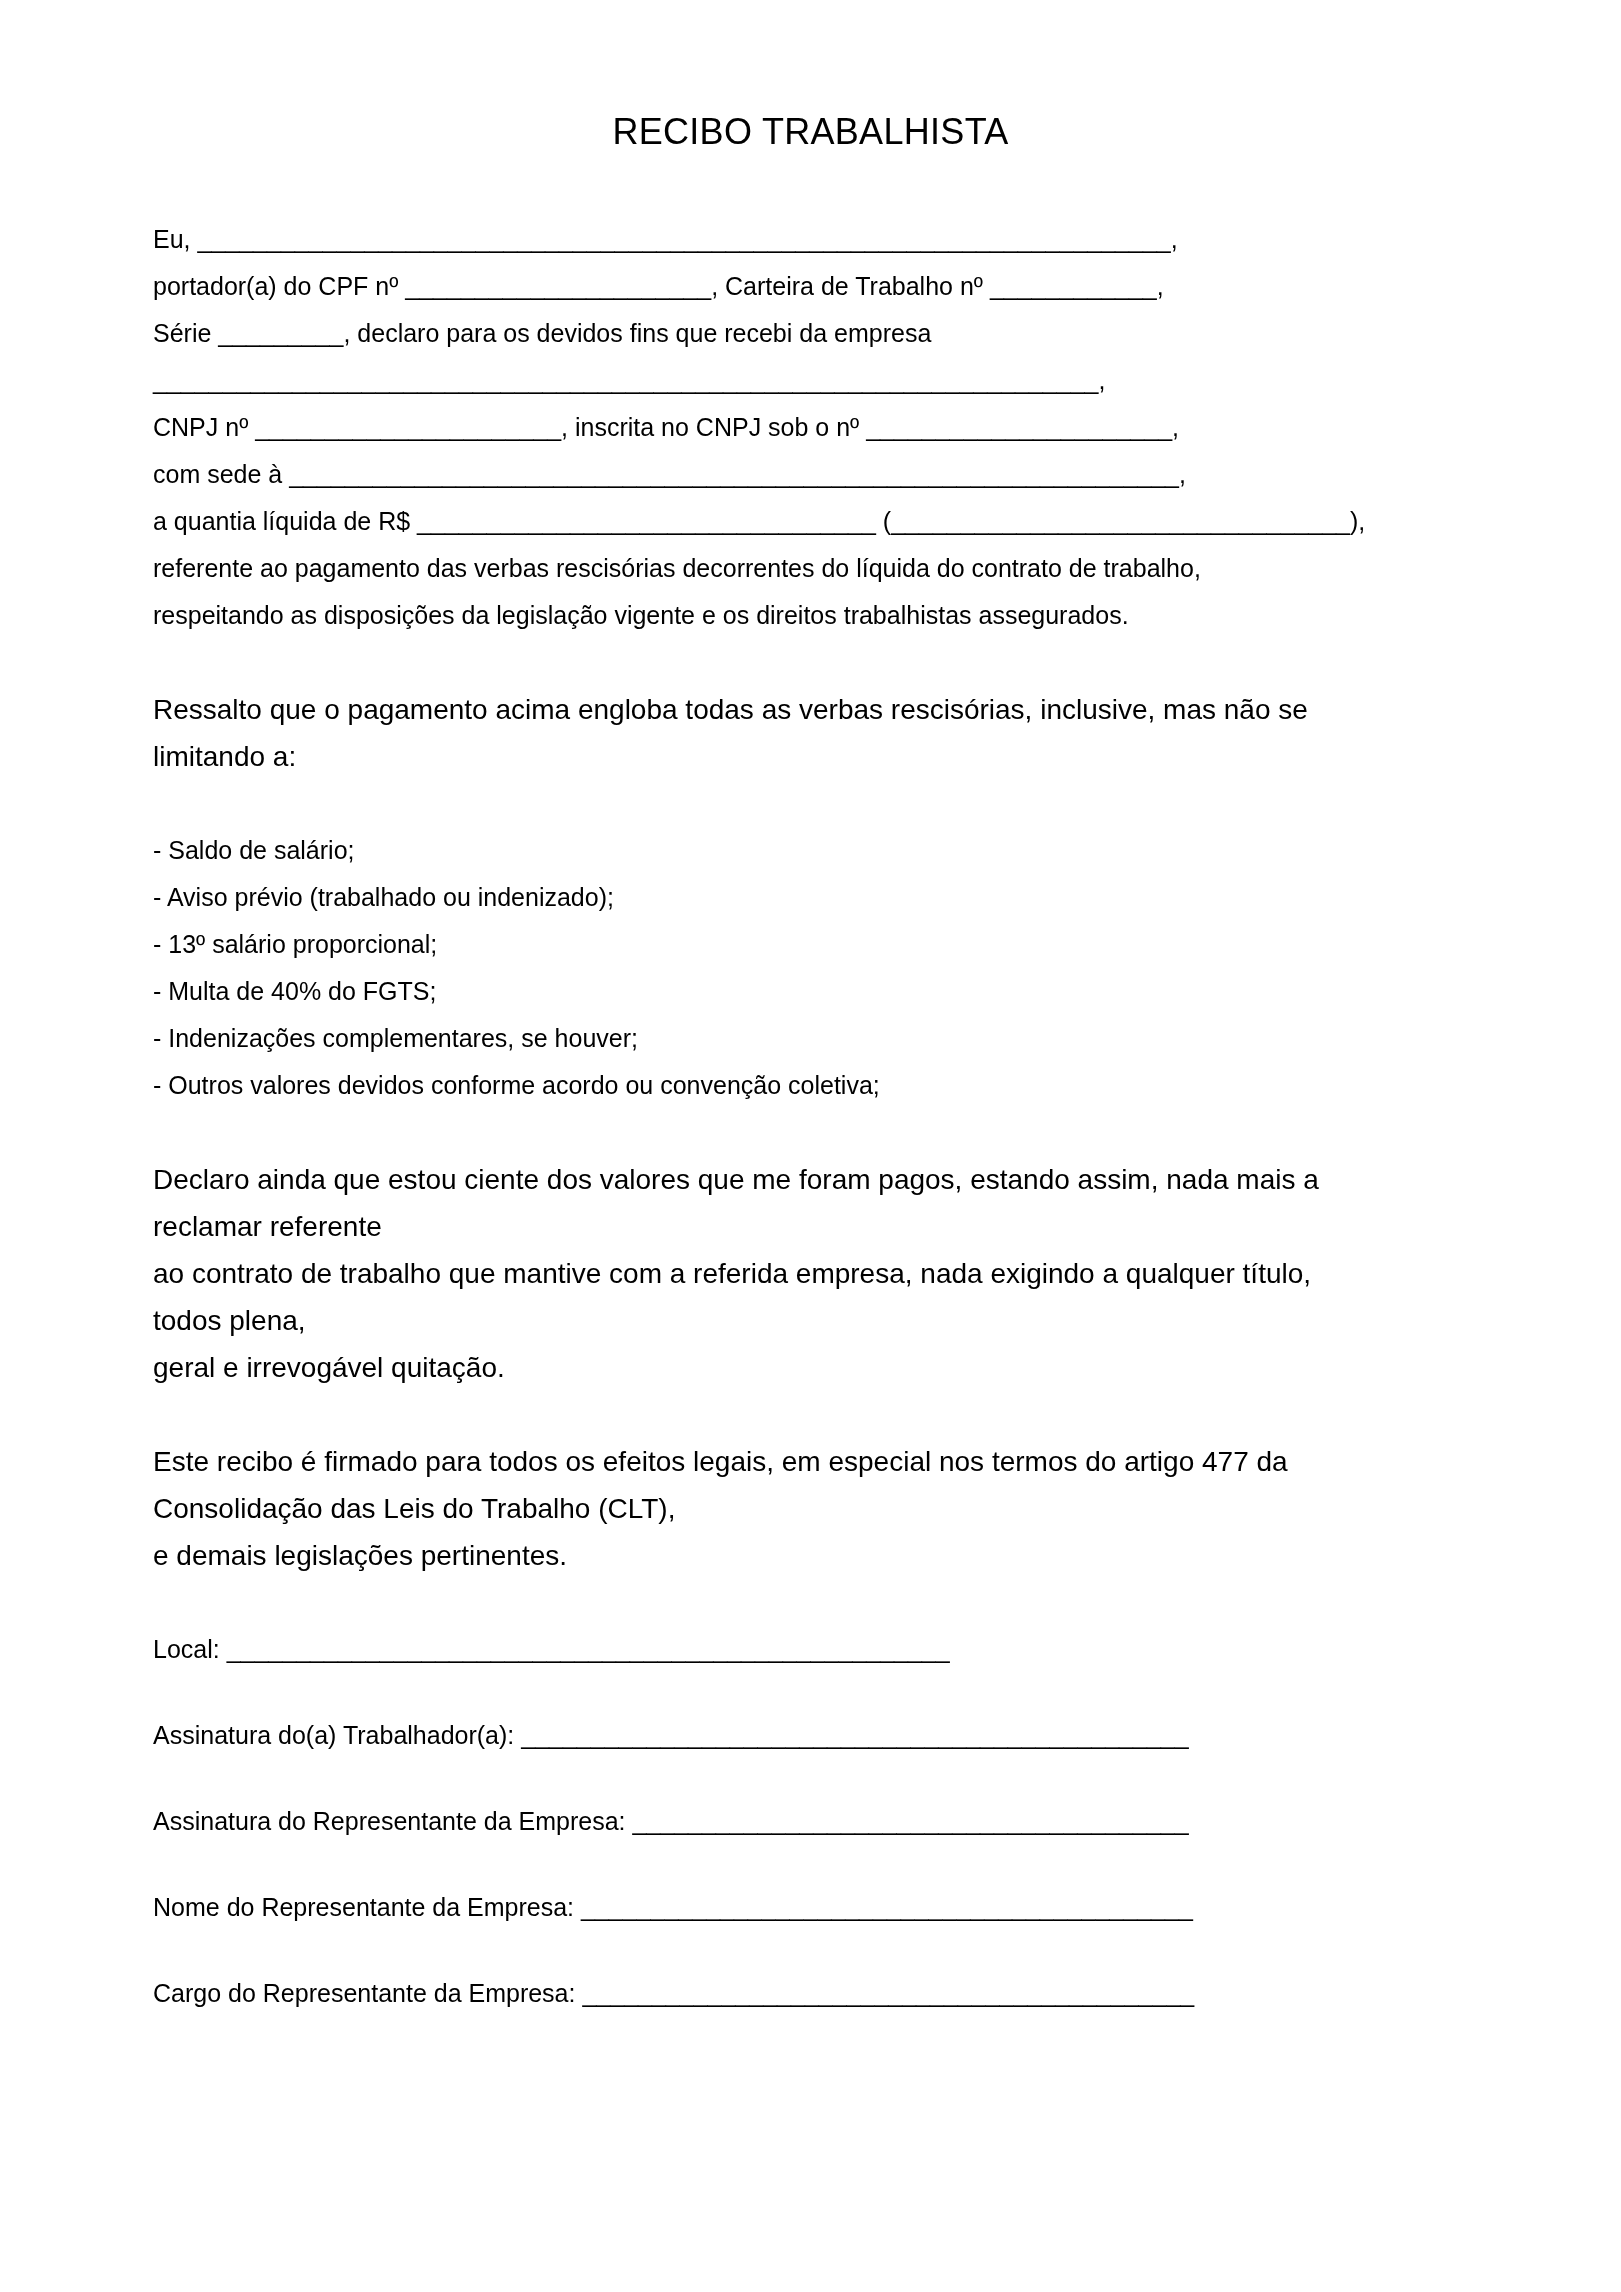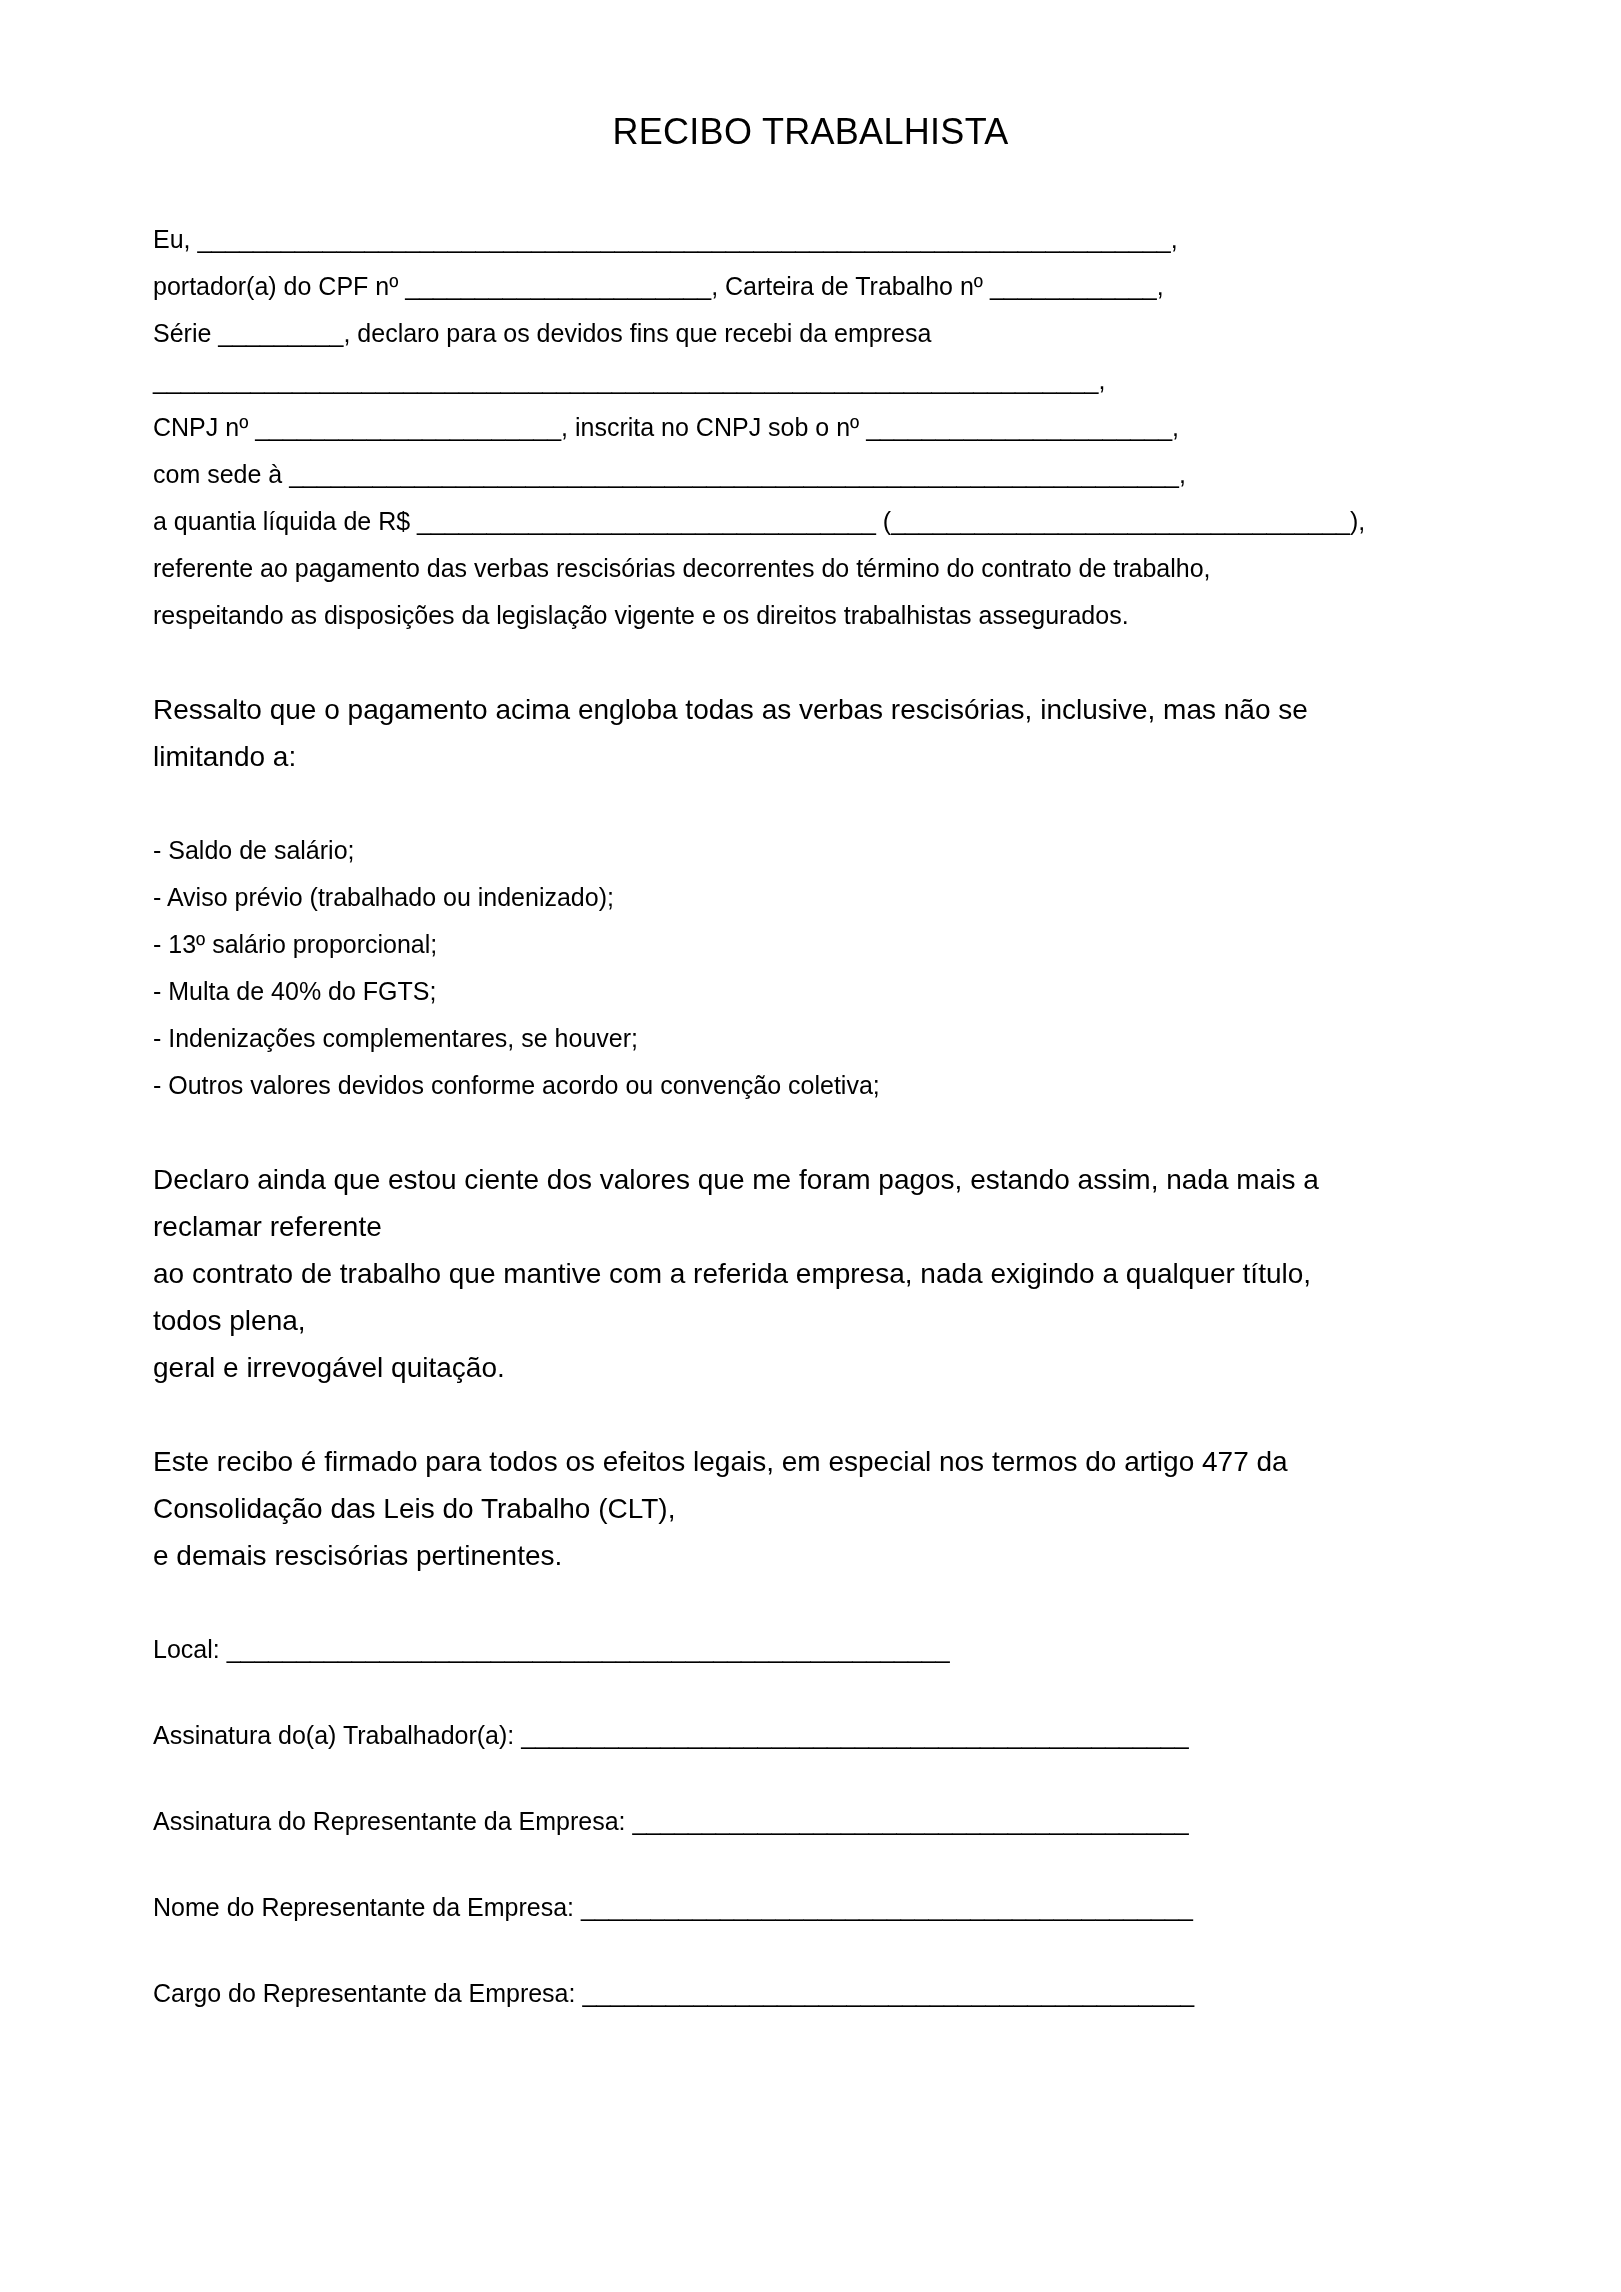--- a/index.html
+++ b/index.html
@@ -84,21 +84,21 @@
   <div class="body-block">
 
     <div>
       <div class="line">Eu, ______________________________________________________________________,</div>
       <div class="line">portador(a) do CPF nº ______________________, Carteira de Trabalho nº ____________,</div>
       <div class="line">Série _________, declaro para os devidos fins que recebi da empresa</div>
       <div class="line">____________________________________________________________________,</div>
       <div class="line">CNPJ nº ______________________, inscrita no CNPJ sob o nº ______________________,</div>
       <div class="line">com sede à ________________________________________________________________,</div>
       <div class="line">a quantia líquida de R$ _________________________________ (_________________________________),</div>
-      <div class="line">referente ao pagamento das verbas rescisórias decorrentes do término do contrato de trabalho,</div>
+      <div class="line">referente ao pagamento das verbas rescisórias decorrentes do líquida do contrato de trabalho,</div>
       <div class="line">respeitando as disposições da legislação vigente e os direitos trabalhistas assegurados.</div>
     </div>
 
     <div class="spacer"></div>
 
     <div>
       <div class="para">Ressalto que o pagamento acima engloba todas as verbas rescisórias, inclusive, mas não se</div>
       <div class="para">limitando a:</div>
     </div>
 
@@ -121,21 +121,21 @@
       <div class="para">ao contrato de trabalho que mantive com a referida empresa, nada exigindo a qualquer título,</div>
       <div class="para">todos plena,</div>
       <div class="para">geral e irrevogável quitação.</div>
     </div>
 
     <div class="spacer"></div>
 
     <div>
       <div class="para">Este recibo é firmado para todos os efeitos legais, em especial nos termos do artigo 477 da</div>
       <div class="para">Consolidação das Leis do Trabalho (CLT),</div>
-      <div class="para">e demais rescisórias pertinentes.</div>
+      <div class="para">e demais legislações pertinentes.</div>
     </div>
 
     <div class="spacer"></div>
 
     <div>
 
       <div class="sig-line">Local: ____________________________________________________</div>
 
       <div class="sig-gap"></div>
 

